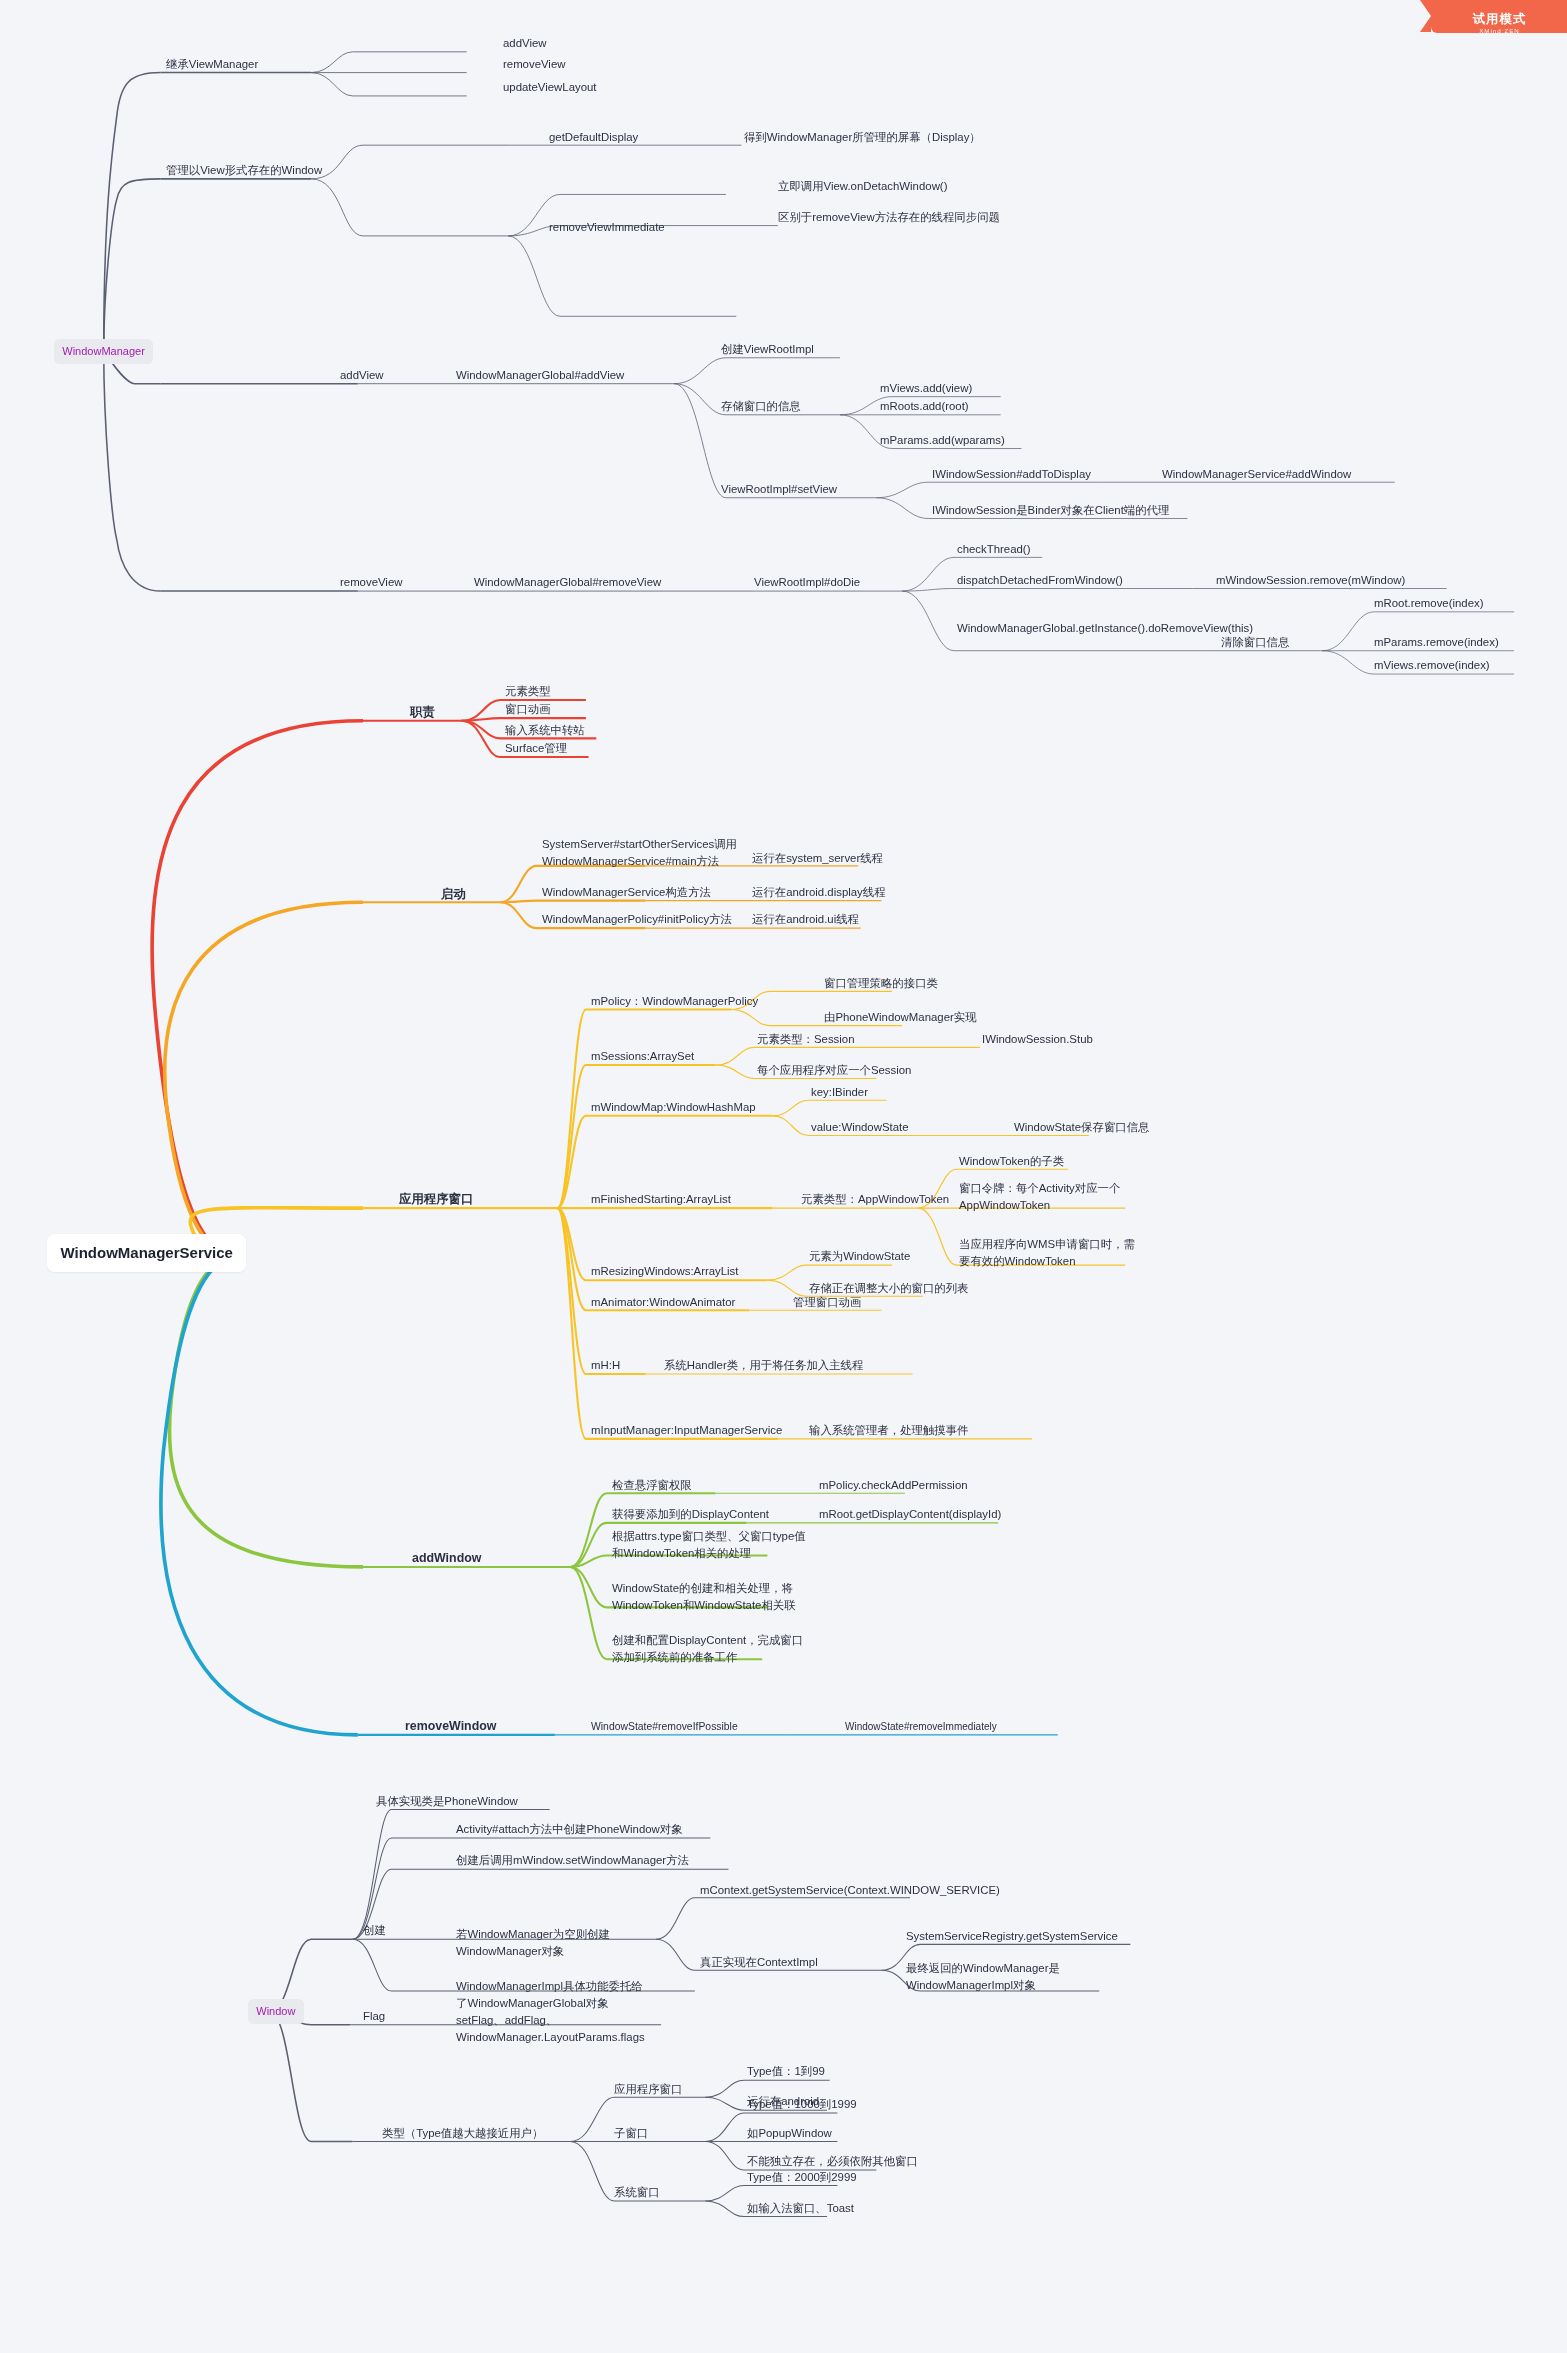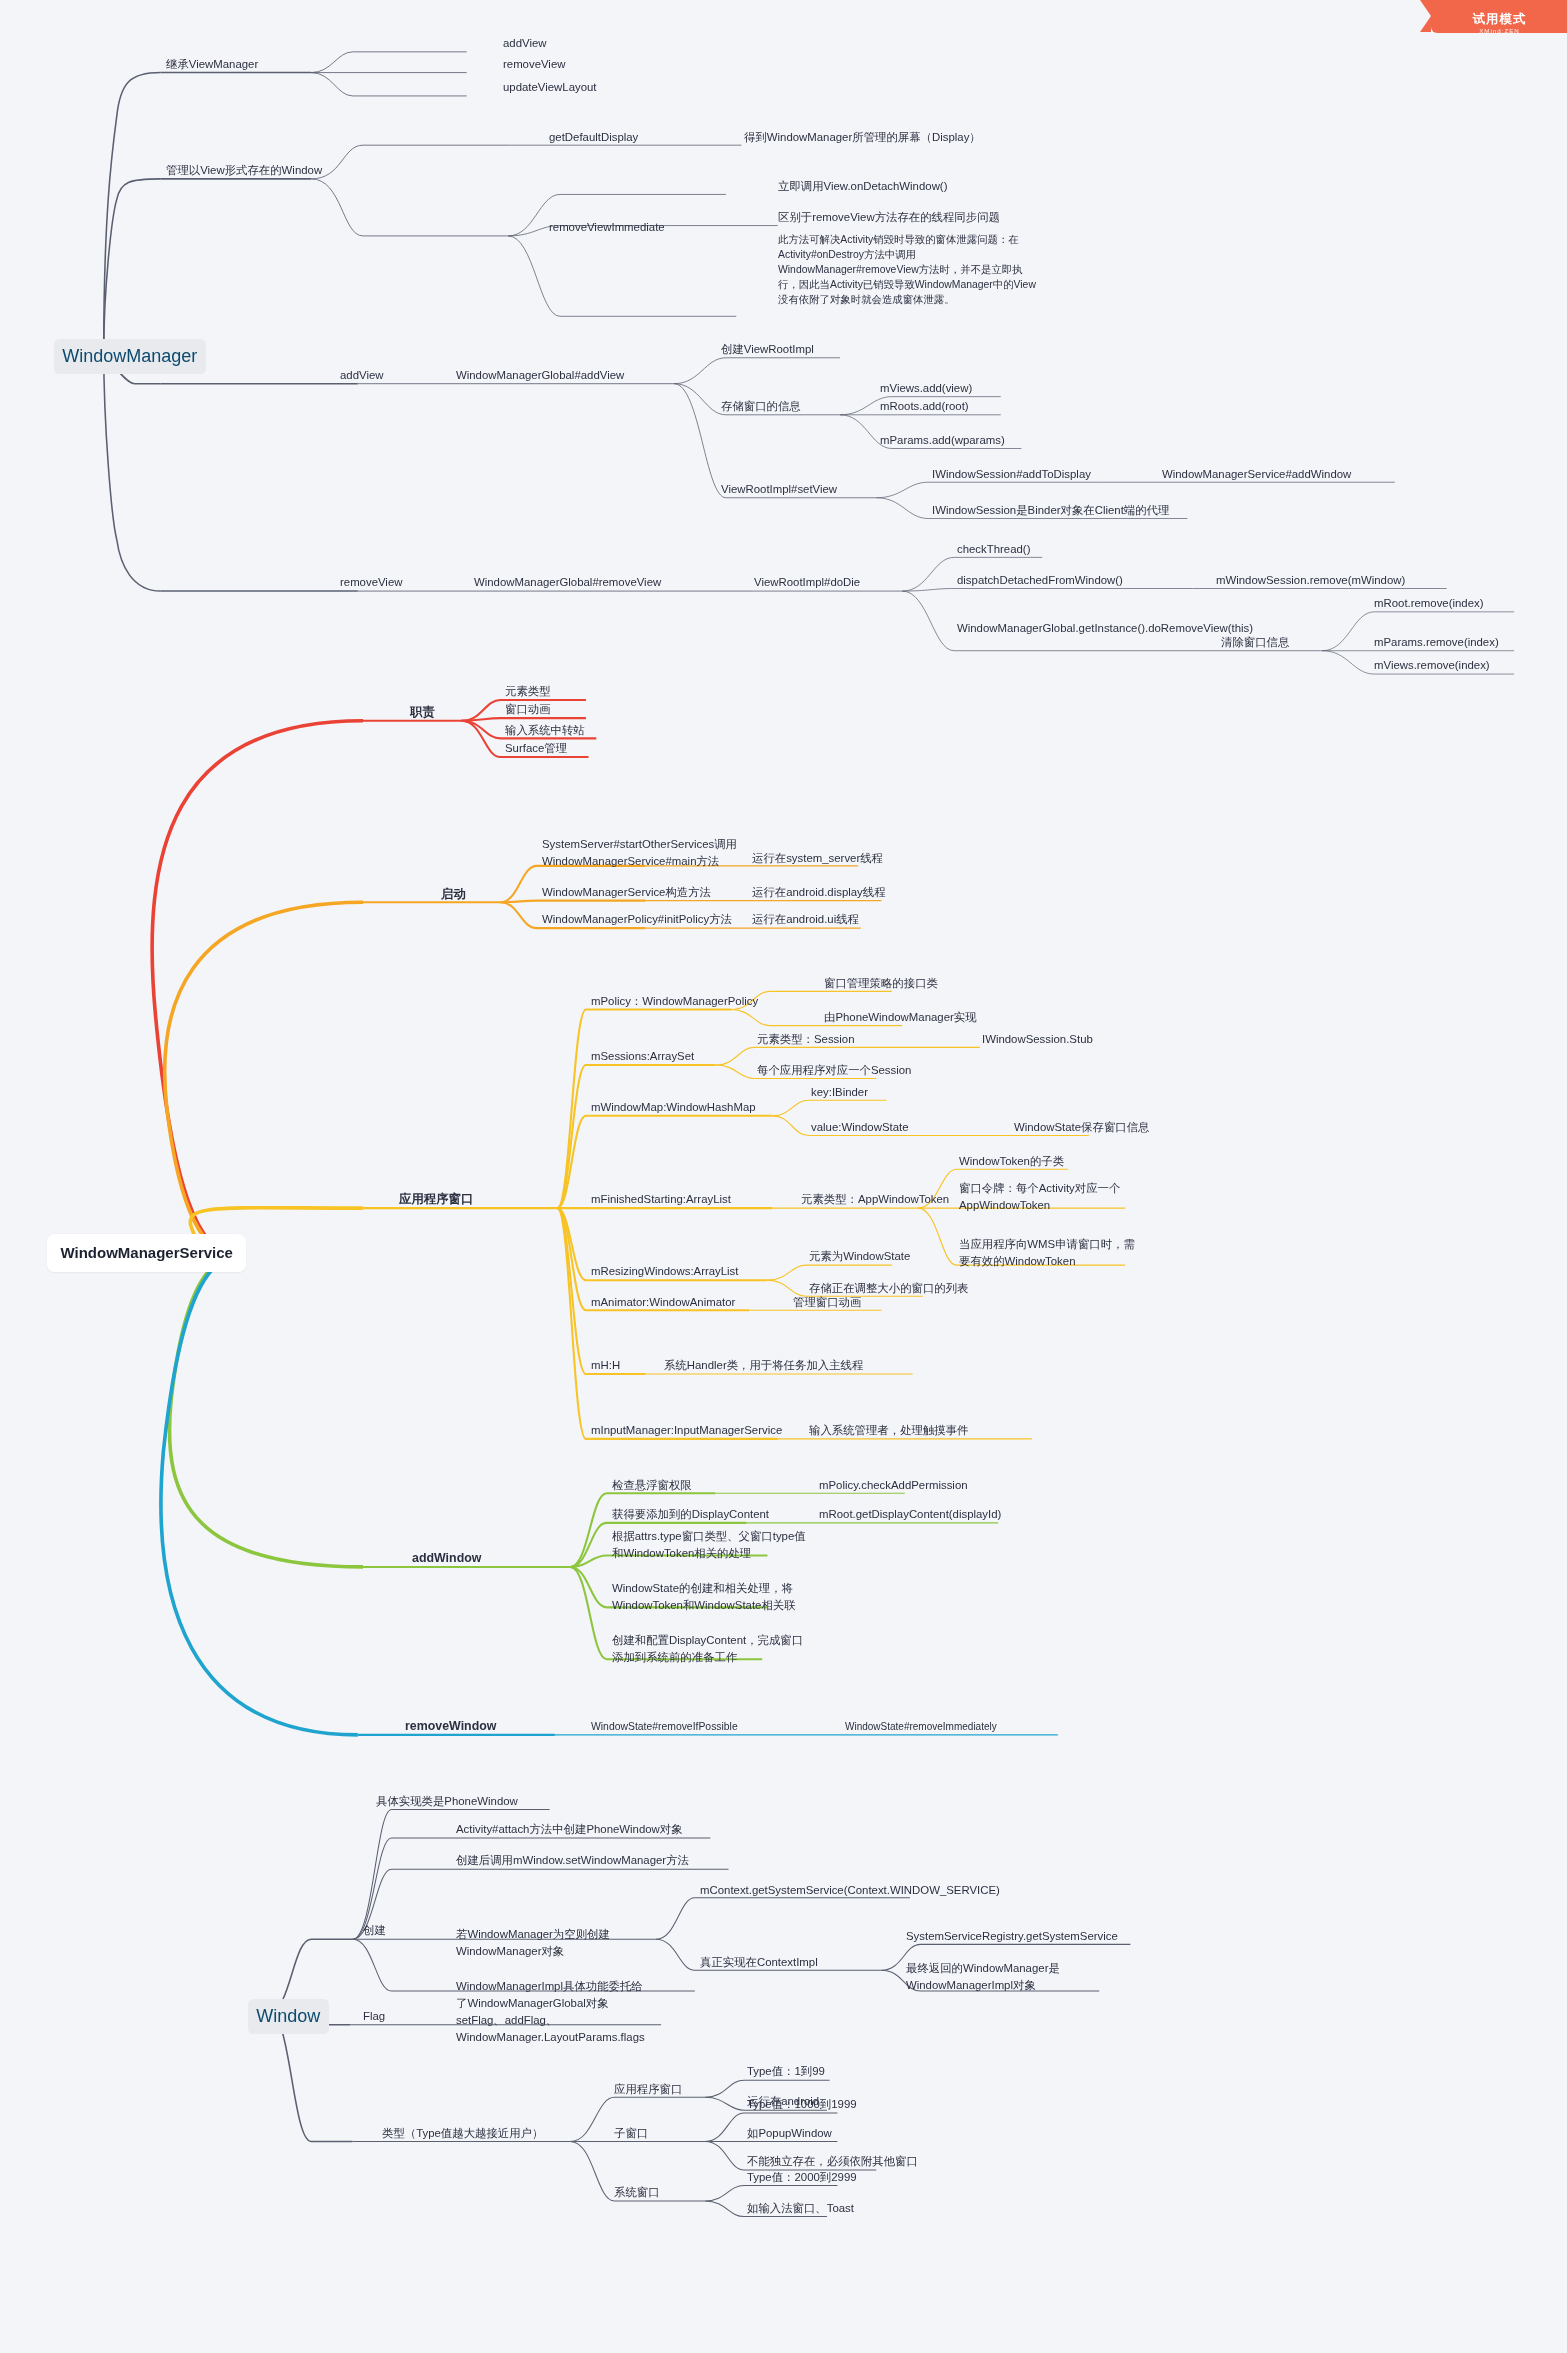--- a/index.html
+++ b/index.html
@@ -33,22 +33,22 @@
     color: #2b3040;
     white-space: pre-wrap;
     box-sizing: border-box;
     padding: 0;
   }
   
   .root-chip {
     background: #e9eaee;
     border-radius: 5.2px;
     padding: 4.7px 8.3px;
-    font-size: 18px;
-    color: #0c4a6e;
+    font-size: 11px;
+    color: #a21caf;
   }
   .root-chip.big {
     background: #ffffff;
     border-radius: 7.3px;
     font-size: 15px;
     font-weight: bold;
     padding: 8.3px 13.5px;
     color: #1d2230;
     box-shadow: 0 0.5px 1.6px rgba(0,0,0,0.06);
   }
@@ -288,21 +288,20 @@
   <div class="node" style="left:503px; top:35px;">addView</div>
   <div class="node" style="left:503px; top:56px;">removeView</div>
   <div class="node" style="left:503px; top:79px;">updateViewLayout</div>
 
   <div class="node" style="left:166px; top:162px;">管理以View形式存在的Window</div>
   <div class="node" style="left:549px; top:129px;">getDefaultDisplay</div>
   <div class="node" style="left:744px; top:129px;">得到WindowManager所管理的屏幕（Display）</div>
   <div class="node" style="left:549px; top:219px;">removeViewImmediate</div>
   <div class="node" style="left:778px; top:178px;">立即调用View.onDetachWindow()</div>
   <div class="node" style="left:778px; top:209px;">区别于removeView方法存在的线程同步问题</div>
-  <div class="node" style="left:778px; top:232px; width:259px; font-size:10.4px; line-height:1.45;">此方法可解决Activity销毁时导致的窗体泄露问题：在Activity#onDestroy方法中调用WindowManager#removeView方法时，并不是立即执行，因此当Activity已销毁导致WindowManager中的View没有依附了对象时就会造成窗体泄露。</div>
 
   <div class="node" style="left:340px; top:367px;">addView</div>
   <div class="node" style="left:456px; top:367px;">WindowManagerGlobal#addView</div>
   <div class="node" style="left:721px; top:341px;">创建ViewRootImpl</div>
   <div class="node" style="left:721px; top:398px;">存储窗口的信息</div>
   <div class="node" style="left:880px; top:380px;">mViews.add(view)</div>
   <div class="node" style="left:880px; top:398px;">mRoots.add(root)</div>
   <div class="node" style="left:880px; top:432px;">mParams.add(wparams)</div>
   <div class="node" style="left:721px; top:481px;">ViewRootImpl#setView</div>
   <div class="node" style="left:932px; top:466px;">IWindowSession#addToDisplay</div>

